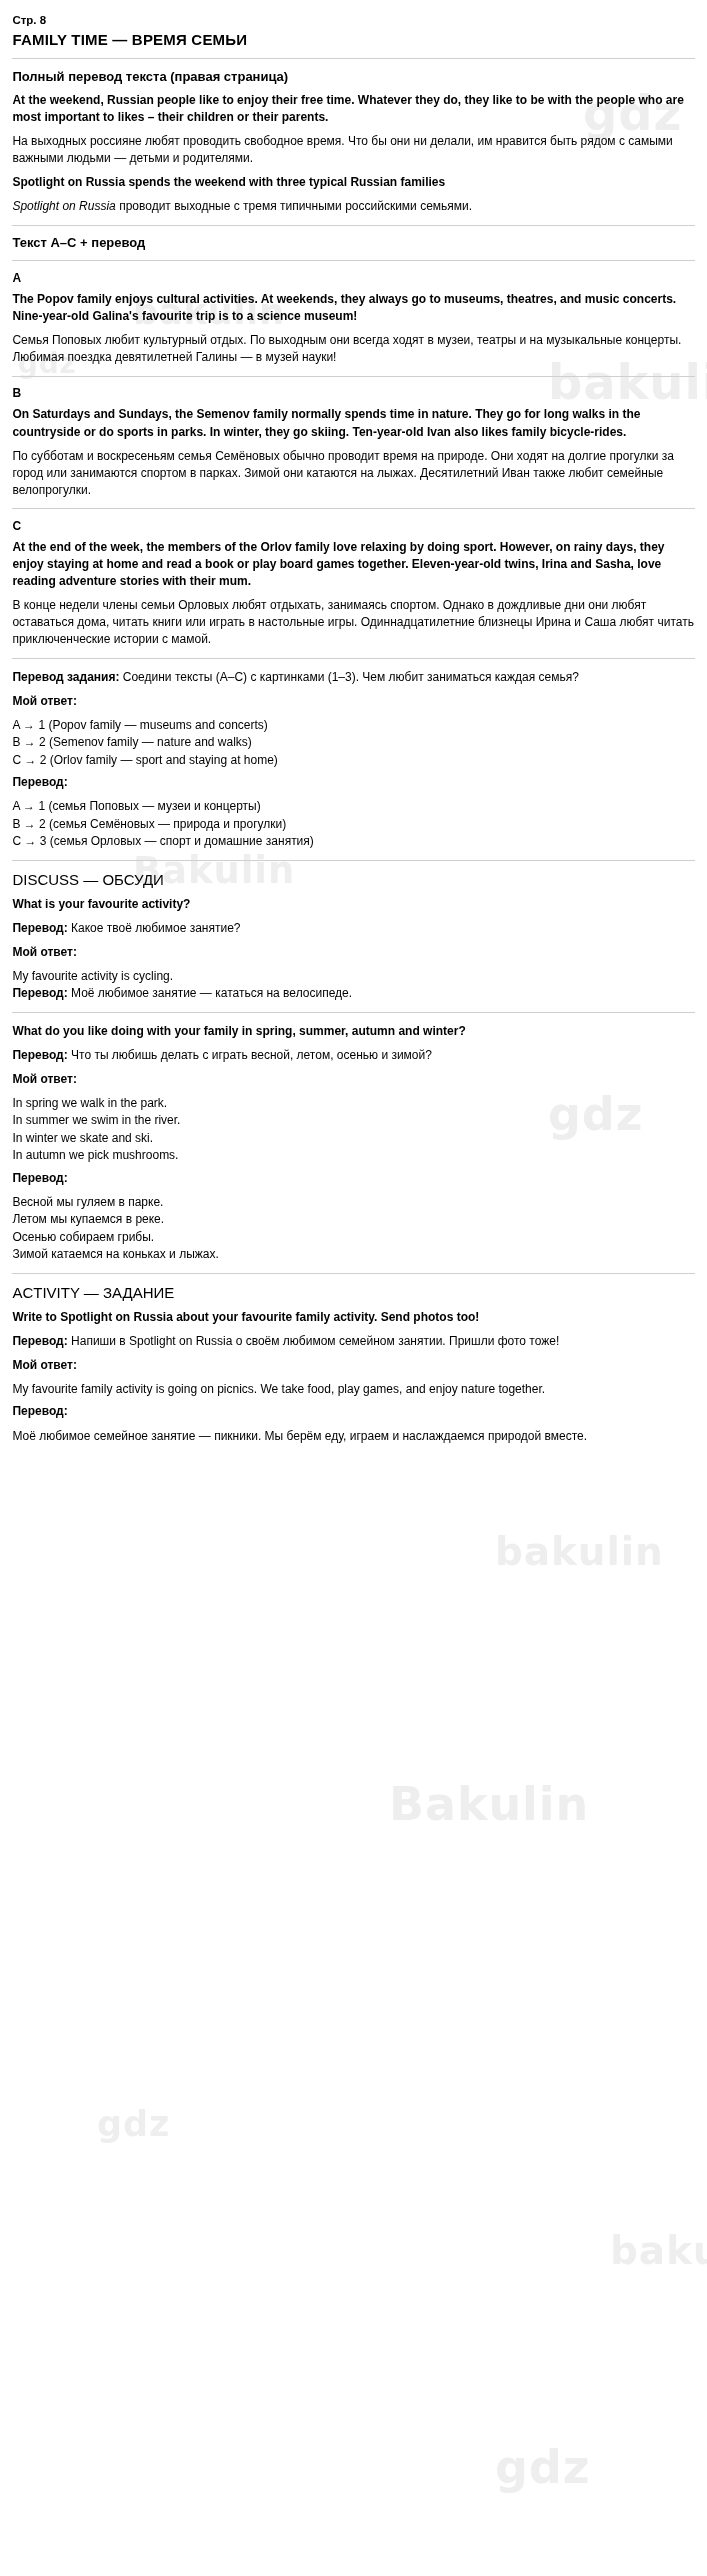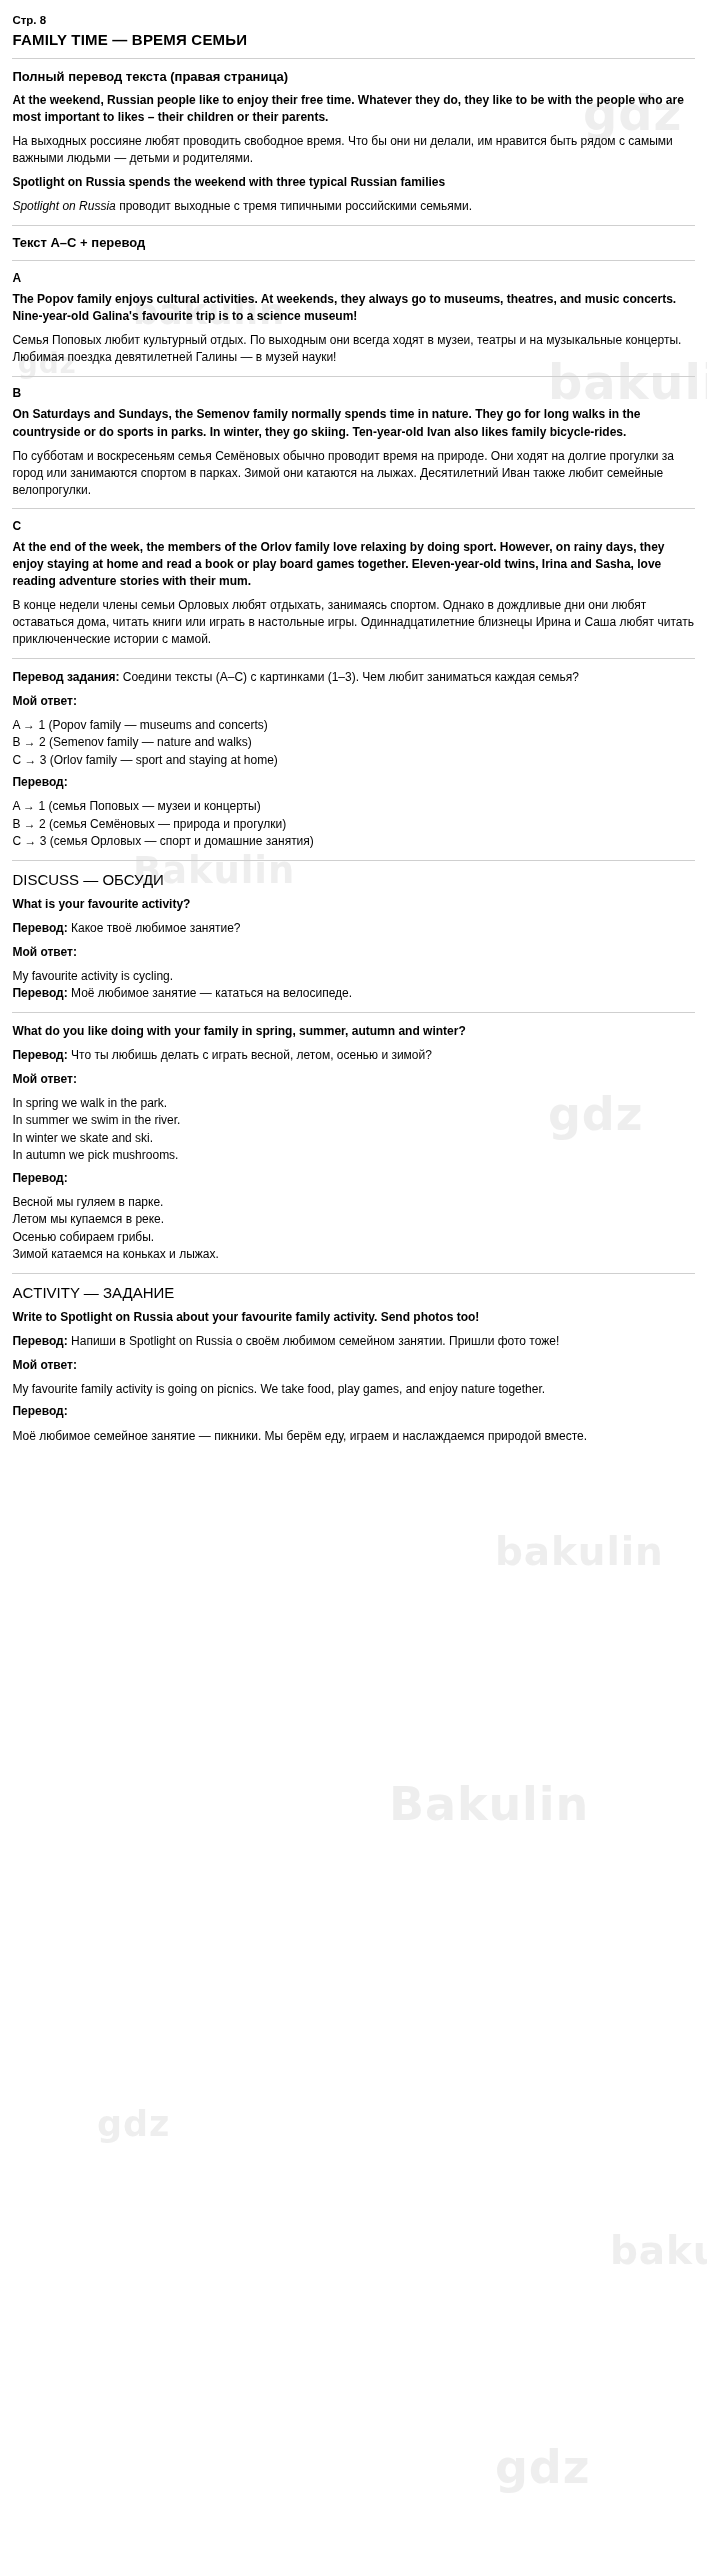--- a/index.html
+++ b/index.html
@@ -156,21 +156,21 @@
     </div>
   </section>
 
   <hr class="rule">
 
   <section>
     <p class="p"><span class="b">Перевод задания:</span><span> Соедини тексты (A–C) с картинками (1–3). Чем любит заниматься каждая семья?</span></p>
     <p class="bold-p">Мой ответ:</p>
     <p class="ans-line">A → 1 (Popov family — museums and concerts)</p>
     <p class="ans-line">B → 2 (Semenov family — nature and walks)</p>
-    <p class="ans-line">C → 3 (Orlov family — sport and staying at home)</p>
+    <p class="ans-line">C → 2 (Orlov family — sport and staying at home)</p>
     <div class="gap-sm"></div>
     <p class="bold-p">Перевод:</p>
     <p class="ans-line">A → 1 (семья Поповых — музеи и концерты)</p>
     <p class="ans-line">B → 2 (семья Семёновых — природа и прогулки)</p>
     <p class="ans-line">C → 3 (семья Орловых — спорт и домашние занятия)</p>
   </section>
 
   <hr class="rule">
 
   <section>

